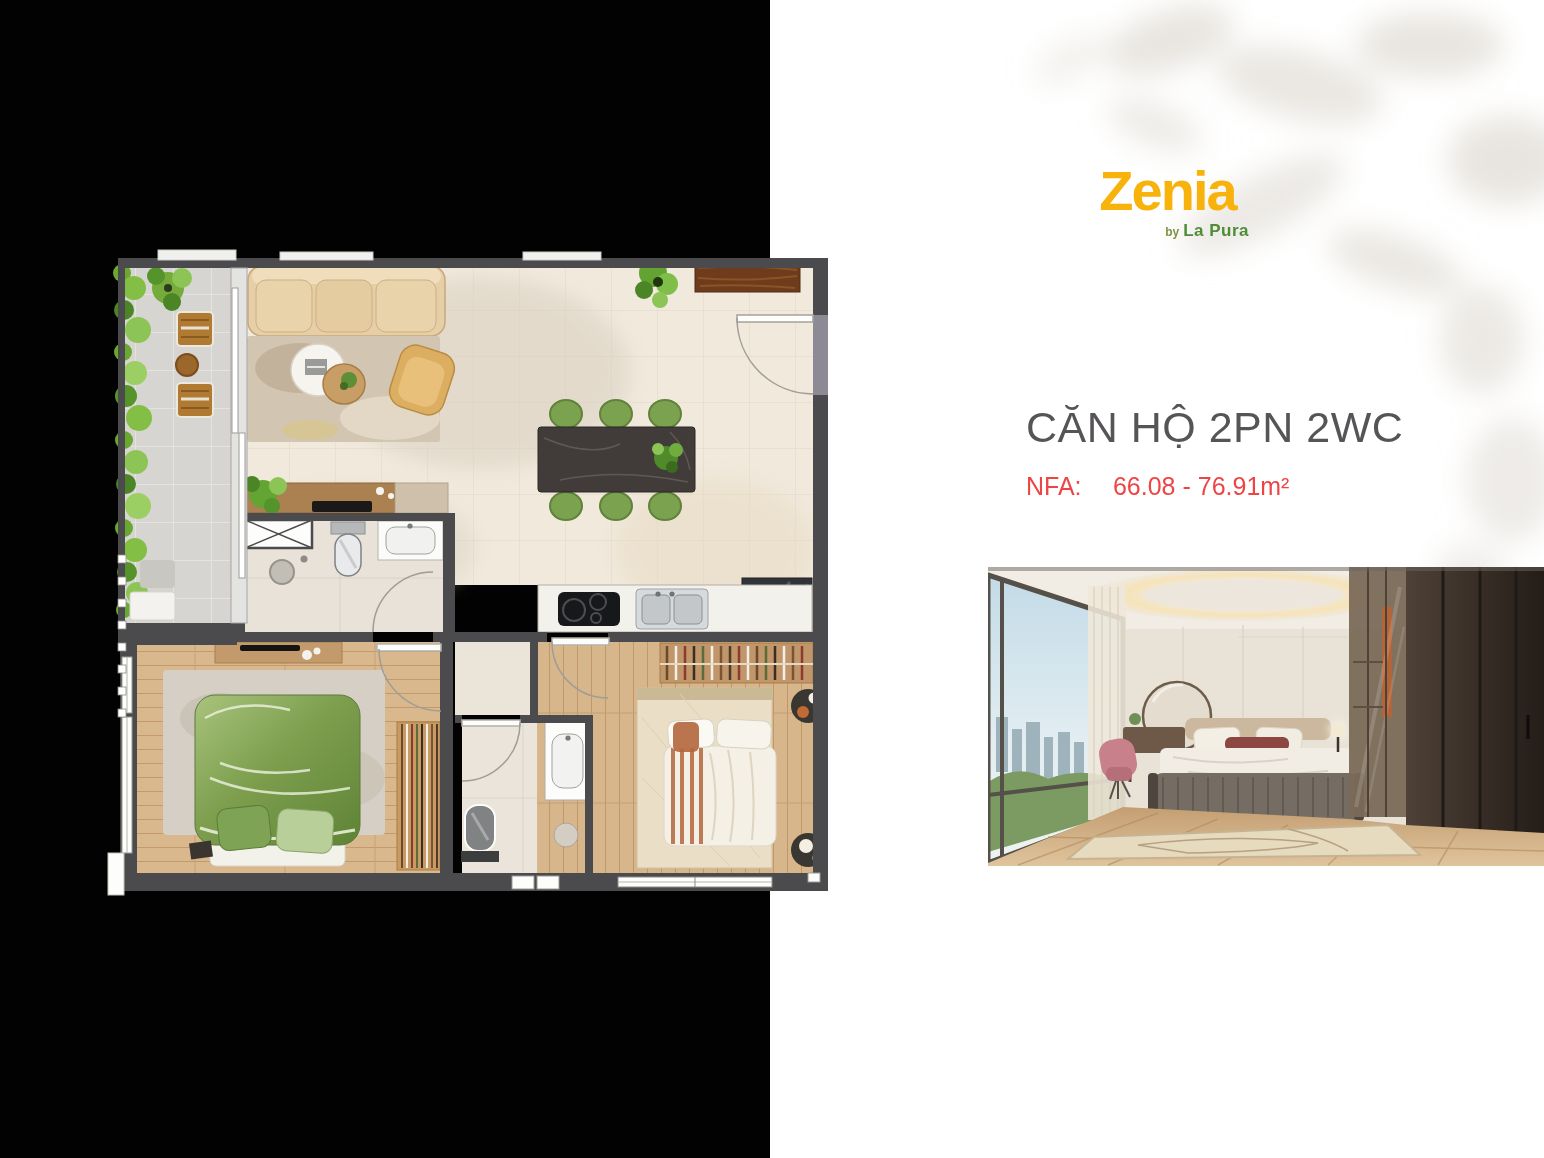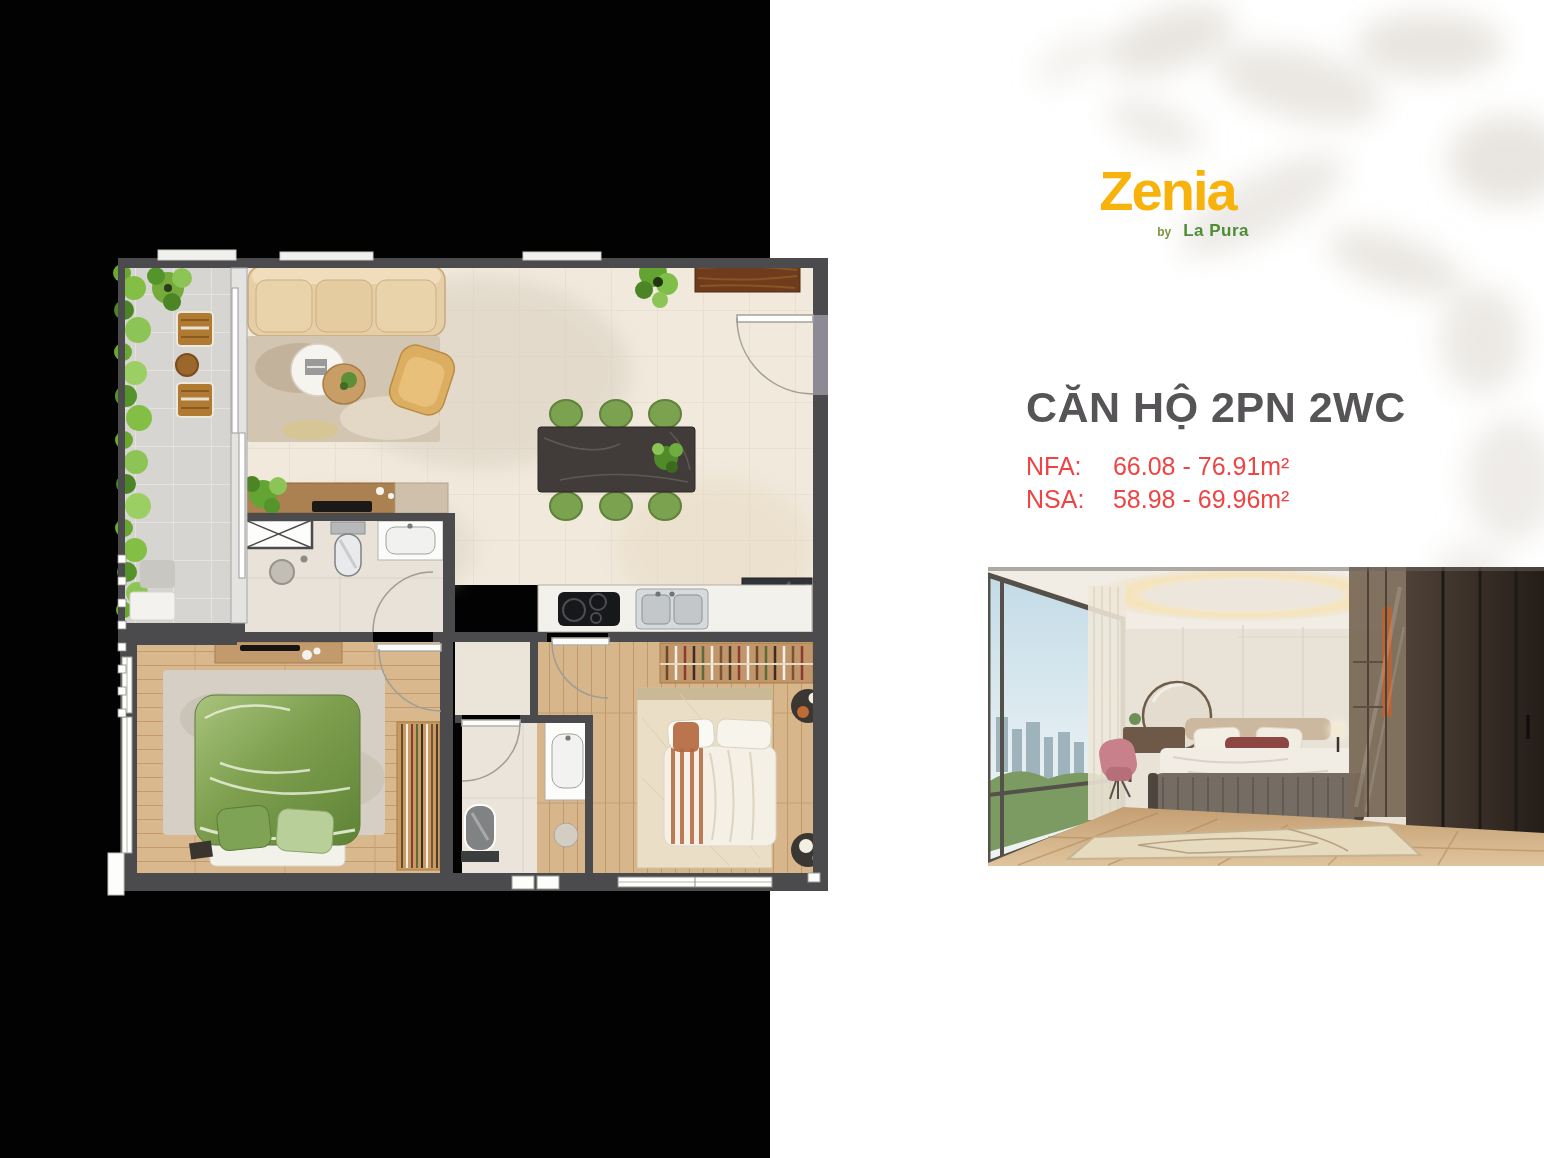--- a/index.html
+++ b/index.html
@@ -4,25 +4,25 @@
 <style>
   html,body{margin:0;padding:0;background:#888;}
   #canvas{position:relative;width:1544px;height:1158px;background:#ffffff;overflow:hidden;
           font-family:"Liberation Sans",sans-serif;}
   .abs{position:absolute;}
   #black-panel{left:0;top:0;width:770px;height:1158px;background:#020202;}
   
   #brand{left:1080px;top:163px;width:175px;text-align:center;}
   #brand .name{font-size:56px;font-weight:bold;letter-spacing:-2px;line-height:1;}
   #brand .byline{margin-top:2px;text-align:right;padding-right:6px;}
-  #brand .by{font-size:12px;font-weight:bold;margin-right:12px;}
+  #brand .by{font-size:12px;font-weight:bold;margin-right:4px;}
   #brand .company{font-size:17px;font-weight:bold;letter-spacing:0.5px;text-align:center;}
   
   #unit-info{left:1026px;top:383px;width:480px;}
-  #unit-title{font-size:43px;font-weight:bold;letter-spacing:0.5px;}
+  #unit-title{font-size:43px;font-weight:normal;letter-spacing:0.5px;margin-top:20px;}
   .spec-row{font-size:25px;line-height:33px;}
   .spec-row .lbl{display:inline-block;width:80px;}
   #specs{margin-top:18px;}
   
   #photo{left:988px;top:567px;width:556px;height:299px;overflow:hidden;box-shadow:0 0 0 1px #d8d2c8 inset;}
   svg{display:block;}
 </style>
 </head>
 <body>
 
@@ -447,24 +447,20 @@
     </div>
   </div>
 
   <div id="unit-info" class="abs">
     <div id="unit-title" style="color:#565457;">CĂN HỘ 2PN 2WC</div>
     <div id="specs" style="color:#ef4444;">
       <div class="spec-row">
         <span class="lbl">NFA:</span>
         <span class="val">66.08 - 76.91m²</span>
       </div>
-      <div class="spec-row">
-        <span class="lbl">NSA:</span>
-        <span class="val">58.98 - 69.96m²</span>
-      </div>
     </div>
   </div>
 
   <div id="photo" class="abs">
     <svg width="556" height="299" viewBox="0 0 556 299">
       <defs>
         <linearGradient id="sky" x1="0" y1="0" x2="0" y2="1">
           <stop offset="0" stop-color="#c3dbe7"></stop>
             <stop offset="0.6" stop-color="#e3eef2"></stop>
             <stop offset="1" stop-color="#eef3ef"></stop>

